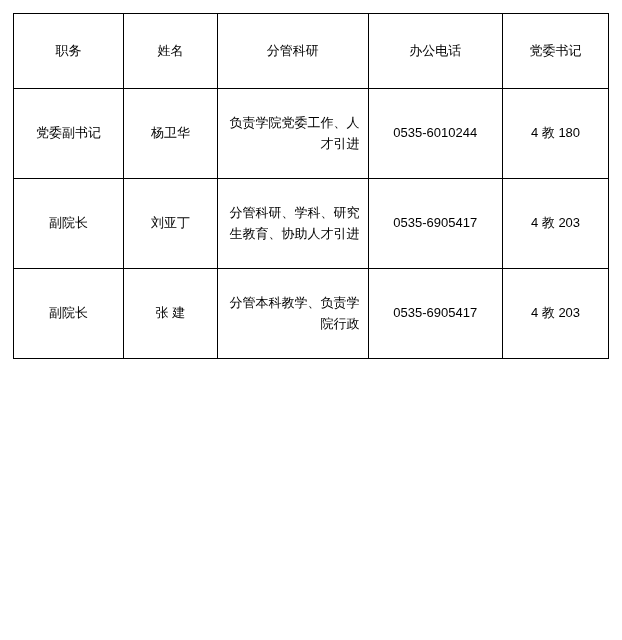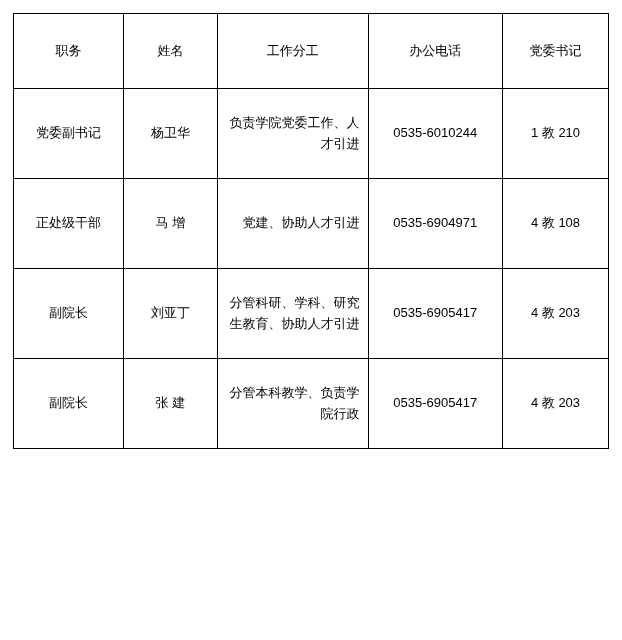--- a/index.html
+++ b/index.html
@@ -67,39 +67,32 @@
       <col class="c0">
       <col class="c1">
       <col class="c2">
       <col class="c3">
       <col class="c4">
     </colgroup>
     <thead>
       <tr>
         <td class="center">职务</td>
         <td class="center">姓名</td>
-        <td class="center">工作分工</td>
+        <td class="center">分管科研</td>
         <td class="center">办公电话</td>
         <td class="center">党委书记</td>
       </tr>
     </thead>
     <tbody>
       <tr>
         <td class="center">党委副书记</td>
         <td class="center">杨卫华</td>
         <td class="left">负责学院党委工作、人才引进</td>
         <td class="center">0535-6010244</td>
-        <td class="center">1 教 210</td>
-      </tr>
-      <tr>
-        <td class="center">正处级干部</td>
-        <td class="center">马 增</td>
-        <td class="left">党建、协助人才引进</td>
-        <td class="center">0535-6904971</td>
-        <td class="center">4 教 108</td>
+        <td class="center">4 教 180</td>
       </tr>
       <tr>
         <td class="center">副院长</td>
         <td class="center">刘亚丁</td>
         <td class="left">分管科研、学科、研究生教育、协助人才引进</td>
         <td class="center">0535-6905417</td>
         <td class="center">4 教 203</td>
       </tr>
       <tr>
         <td class="center">副院长</td>

